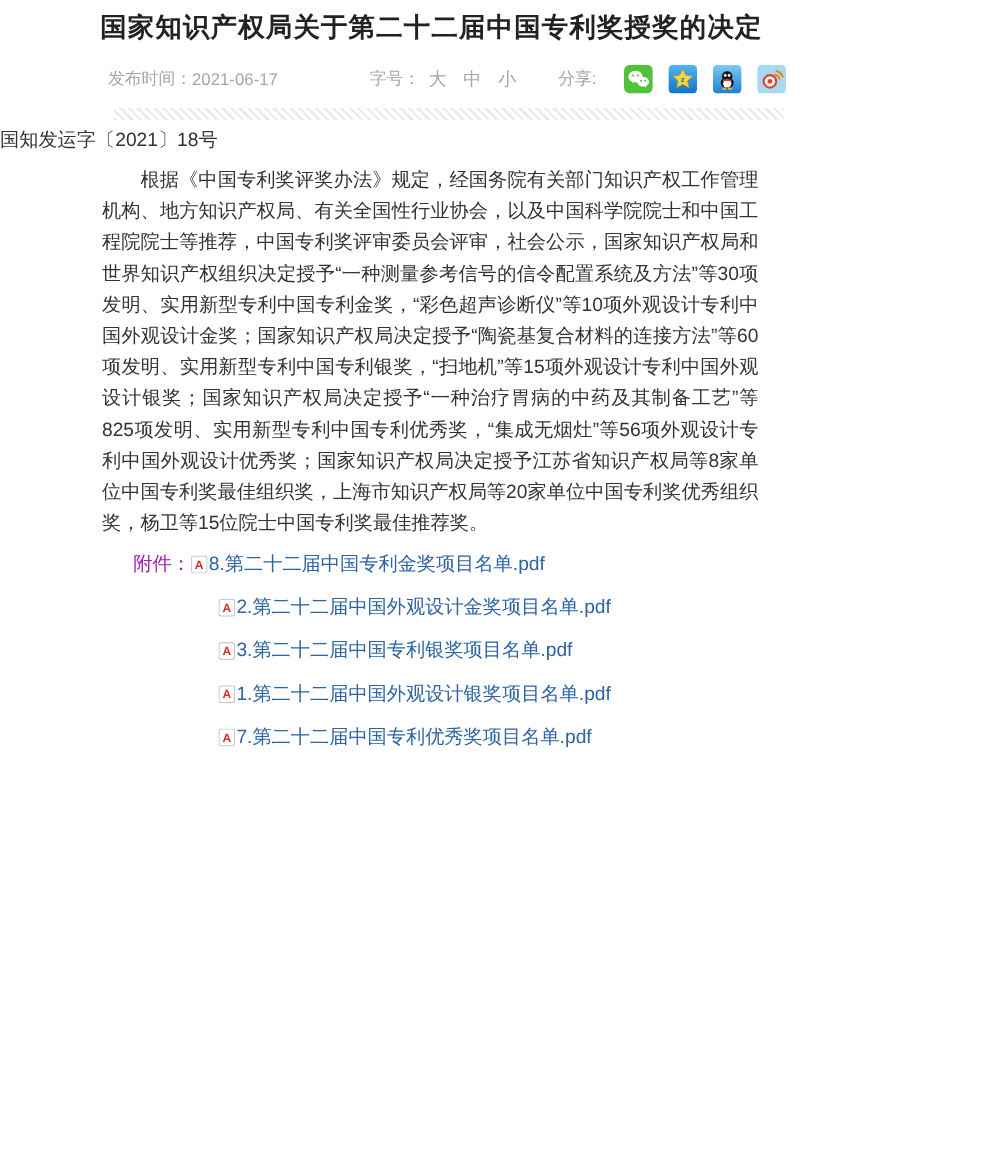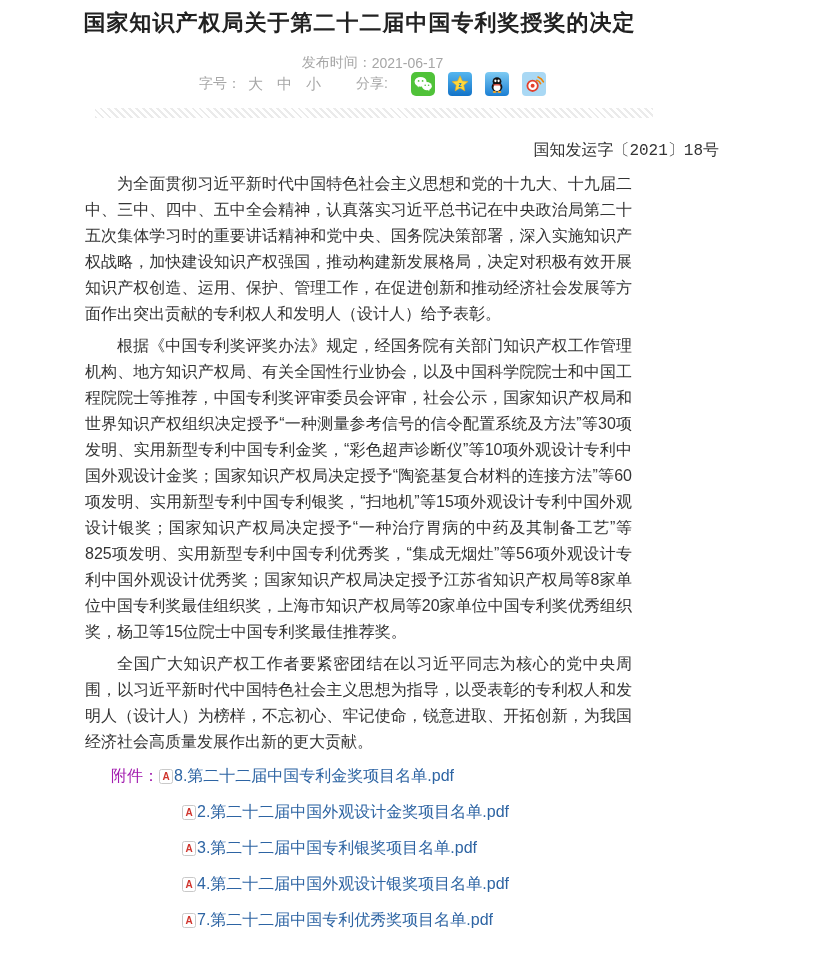--- a/index.html
+++ b/index.html
@@ -12,40 +12,40 @@
   .page { width: 719px; }
   .title {
     padding-top: 8px;
     text-align: center;
     font-size: 22px; font-weight: 700; color: #222;
     letter-spacing: 1px;
   }
   .meta-row {
     margin: 16px 64px 0 90px;
     display: flex; justify-content: space-between; align-items: center;
-    font-size: 14px; color: #a6a6a6; flex-direction: column;
+    font-size: 14px; color: #a6a6a6;
   }
   .meta-left { display: flex; align-items: center; }
   .meta-right { display: flex; align-items: center; text-align: right; }
   .font-size-link {
     color: #a6a6a6; text-decoration: none; margin: 0 7px; cursor: pointer;
     font-size: 15px;
   }
   .share-label { margin-left: 28px; margin-right: 10px; }
   .share-icon { width: 24px; height: 24px; margin-left: 13px; cursor: pointer; display: inline-block; }
   .share-icon svg { display: block; }
   .divider {
     height: 10px;
     margin: 12px 66px 0 95px;
     background: repeating-linear-gradient(45deg, #ebebeb 0px, #ebebeb 2px, #ffffff 2px, #ffffff 5px);
   }
   .doc-number {
-    margin-top: 22px;
-    text-align: right;
-    font-size: 16px; color: #333; font-family: Liberation Mono, monospace;
+    margin-top: 7px;
+    text-align: left;
+    font-size: 16px; color: #333;
   }
   .content {
     margin: 10px 87px 0 85px;
     font-size: 16px; line-height: 26px; color: #333;
     text-align: justify;
   }
   .content p { margin-top: 6px; text-indent: 2em; }
   .content p.no-indent { text-indent: 0; }
   .attachments { margin-top: 8px; margin-left: 26px; }
   .attach-row { line-height: 26px; margin-bottom: 7px; white-space: nowrap; }
@@ -133,23 +133,21 @@
         </svg>
       </span>
     </div>
   </div>
 
   <div class="divider"></div>
 
   <div class="doc-number">国知发运字〔2021〕18号</div>
 
   <div class="content">
-    <p>为全面贯彻习近平新时代中国特色社会主义思想和党的十九大、十九届二中、三中、四中、五中全会精神，认真落实习近平总书记在中央政治局第二十五次集体学习时的重要讲话精神和党中央、国务院决策部署，深入实施知识产权战略，加快建设知识产权强国，推动构建新发展格局，决定对积极有效开展知识产权创造、运用、保护、管理工作，在促进创新和推动经济社会发展等方面作出突出贡献的专利权人和发明人（设计人）给予表彰。</p>
     <p>根据《中国专利奖评奖办法》规定，经国务院有关部门知识产权工作管理机构、地方知识产权局、有关全国性行业协会，以及中国科学院院士和中国工程院院士等推荐，中国专利奖评审委员会评审，社会公示，国家知识产权局和世界知识产权组织决定授予“一种测量参考信号的信令配置系统及方法”等30项发明、实用新型专利中国专利金奖，“彩色超声诊断仪”等10项外观设计专利中国外观设计金奖；国家知识产权局决定授予“陶瓷基复合材料的连接方法”等60项发明、实用新型专利中国专利银奖，“扫地机”等15项外观设计专利中国外观设计银奖；国家知识产权局决定授予“一种治疗胃病的中药及其制备工艺”等825项发明、实用新型专利中国专利优秀奖，“集成无烟灶”等56项外观设计专利中国外观设计优秀奖；国家知识产权局决定授予江苏省知识产权局等8家单位中国专利奖最佳组织奖，上海市知识产权局等20家单位中国专利奖优秀组织奖，杨卫等15位院士中国专利奖最佳推荐奖。</p>
-    <p>全国广大知识产权工作者要紧密团结在以习近平同志为核心的党中央周围，以习近平新时代中国特色社会主义思想为指导，以受表彰的专利权人和发明人（设计人）为榜样，不忘初心、牢记使命，锐意进取、开拓创新，为我国经济社会高质量发展作出新的更大贡献。</p>
 
     <div class="attachments">
       <div class="attach-row">
         <span class="attach-label">附件：</span><a class="attach-link"><span class="pdf-icon"><svg width="14" height="15" viewBox="0 0 14 15">
                 <rect x="0.5" y="0.5" width="13" height="14" rx="2" fill="#ffffff" stroke="#c9c9c9"></rect>
                 <text x="7" y="11" text-anchor="middle" font-size="10" font-weight="bold" fill="#d0342c" font-family="Liberation Sans, sans-serif">A</text>
               </svg></span><span>8.第二十二届中国专利金奖项目名单.pdf</span></a>
       </div>
       <div class="attach-row indent">
         <a class="attach-link"><span class="pdf-icon"><svg width="14" height="15" viewBox="0 0 14 15">
@@ -160,21 +158,21 @@
       <div class="attach-row indent">
         <a class="attach-link"><span class="pdf-icon"><svg width="14" height="15" viewBox="0 0 14 15">
                 <rect x="0.5" y="0.5" width="13" height="14" rx="2" fill="#ffffff" stroke="#c9c9c9"></rect>
                 <text x="7" y="11" text-anchor="middle" font-size="10" font-weight="bold" fill="#d0342c" font-family="Liberation Sans, sans-serif">A</text>
               </svg></span><span>3.第二十二届中国专利银奖项目名单.pdf</span></a>
       </div>
       <div class="attach-row indent">
         <a class="attach-link"><span class="pdf-icon"><svg width="14" height="15" viewBox="0 0 14 15">
                 <rect x="0.5" y="0.5" width="13" height="14" rx="2" fill="#ffffff" stroke="#c9c9c9"></rect>
                 <text x="7" y="11" text-anchor="middle" font-size="10" font-weight="bold" fill="#d0342c" font-family="Liberation Sans, sans-serif">A</text>
-              </svg></span><span>4.第二十二届中国外观设计银奖项目名单.pdf</span></a>
+              </svg></span><span>1.第二十二届中国外观设计银奖项目名单.pdf</span></a>
       </div>
       <div class="attach-row indent">
         <a class="attach-link"><span class="pdf-icon"><svg width="14" height="15" viewBox="0 0 14 15">
                 <rect x="0.5" y="0.5" width="13" height="14" rx="2" fill="#ffffff" stroke="#c9c9c9"></rect>
                 <text x="7" y="11" text-anchor="middle" font-size="10" font-weight="bold" fill="#d0342c" font-family="Liberation Sans, sans-serif">A</text>
               </svg></span><span>7.第二十二届中国专利优秀奖项目名单.pdf</span></a>
       </div>
 
     </div>
 

